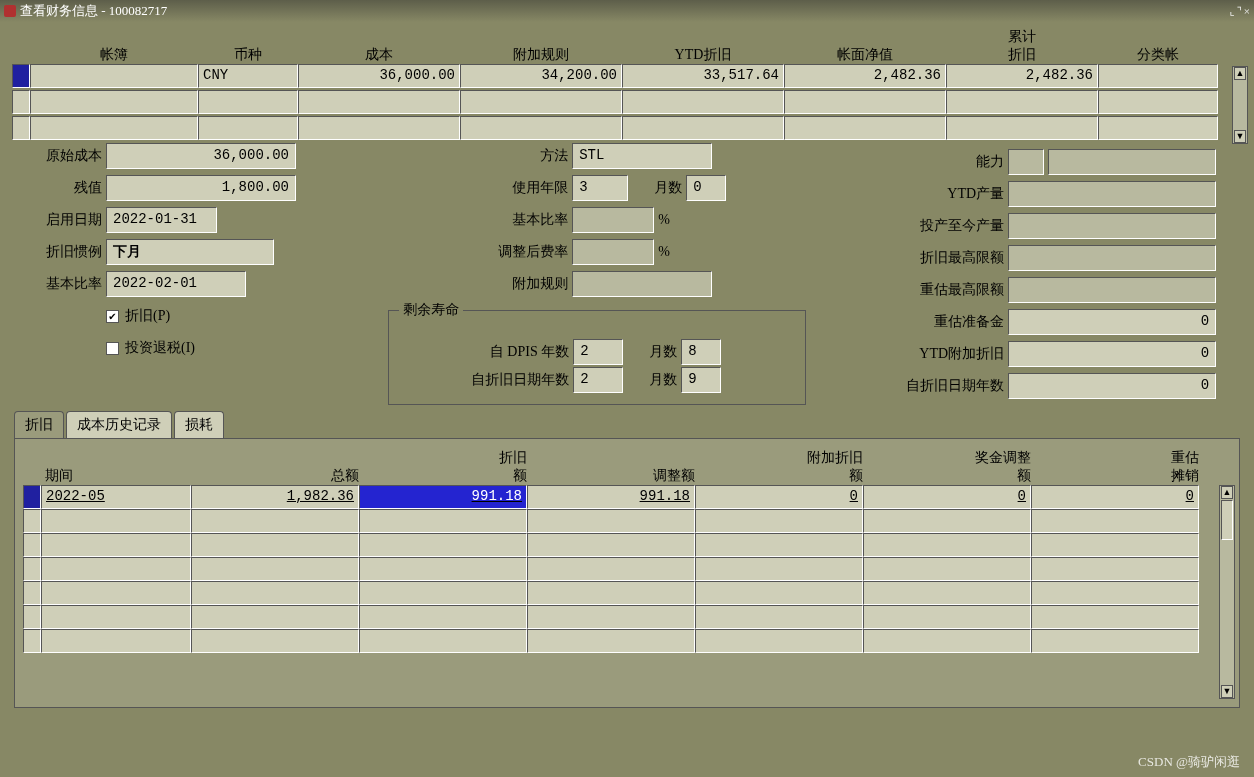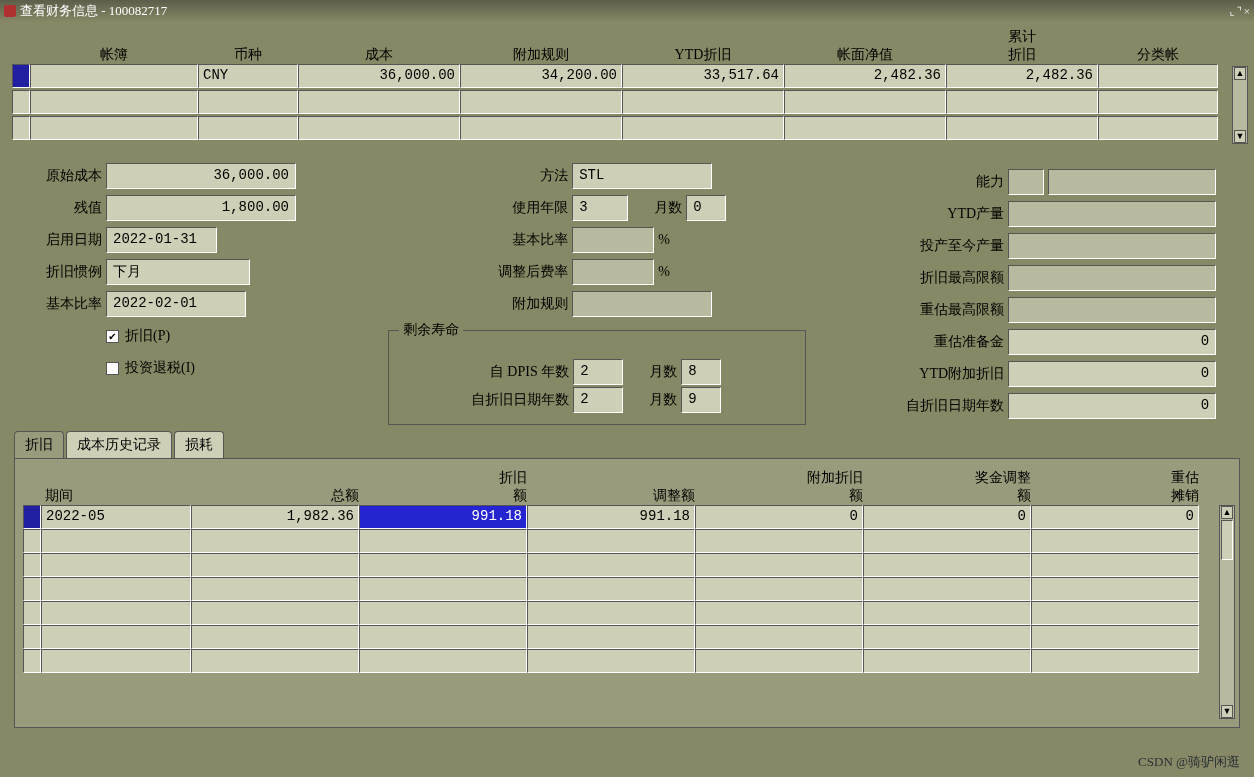--- a/index.html
+++ b/index.html
@@ -39,21 +39,21 @@
 .cell {
   height: 24px;
   background: #cfcfb8;
   border: 1px solid #fff;
   border-top-color:#555; border-left-color:#555;
   padding: 2px 4px;
   font-family: "Courier New", monospace;
   color: #000;
 }
 .cell.sel { background:#2020a0; }
-.form-area { display:flex; padding: 22px 12px 6px 12px; gap: 18px; }
+.form-area { display:flex; padding: 2px 12px 6px 12px; gap: 18px; }
 .form-col { display:flex; flex-direction:column; gap:4px; }
 .frow { display:flex; align-items:center; height:28px; gap:4px; }
 .frow .flabel { text-align:right; color:#000; }
 .field {
   height: 26px;
   background:#cfcfb8;
   border:1px solid #fff;
   border-top-color:#555; border-left-color:#555;
   padding:3px 6px;
   font-family:"Courier New", monospace;
@@ -71,38 +71,38 @@
 .tabs { display:flex; gap:2px; }
 .tab {
   background:#cfcfb8; padding:4px 10px; border:1px solid #555; border-bottom:none;
   border-radius:4px 4px 0 0; cursor:pointer;
 }
 .tab.active { background:#9a9b7c; }
 .tab-body { background:#9a9b7c; border:1px solid #555; height:270px; padding:6px 8px; position:relative; }
 .table-head { display:flex; align-items:flex-end; height:40px; }
 .th { text-align:center; color:#000; }
 .table-rows { }
-.trow { display:flex; height:24px; }
+.trow { display:flex; height:24px;text-decoration:underline; }
 .tcell {
   background:#cfcfb8; border:1px solid #fff; border-top-color:#555; border-left-color:#555;
   padding:2px 4px; font-family:"Courier New", monospace; text-align:right;
 }
 .tcell.left { text-align:left; }
 .tcell.selected { background:#2424d0; color:#fff; }
 .indicator { width:18px; background:#cfcfb8; border:1px solid #fff; border-top-color:#555; border-left-color:#555; }
 .indicator.active { background:#2020a0; }
 .scrollbar-v { position:absolute; right:4px; top:46px; bottom:8px; width:16px; background:#b8b99f; border:1px solid #555; }
 .scrollbar-v .thumb { position:absolute; top:14px; left:1px; right:1px; height:40px; background:#cfcfb8; border:1px solid #fff; border-top-color:#555; border-left-color:#555; }
 .scrollbar-v .arr { position:absolute; left:1px; right:1px; height:13px; background:#cfcfb8; border:1px solid #555; font-size:9px; text-align:center; }
 .scrollbar-v .arr.up { top:0; }
 .scrollbar-v .arr.dn { bottom:0; }
 .top-scroll { position:absolute; right:6px; top:66px; width:16px; height:78px; background:#b8b99f; border:1px solid #555; }
 .top-scroll .arr { position:absolute; left:1px; right:1px; height:13px; background:#cfcfb8; border:1px solid #555; font-size:9px; text-align:center; }
 .top-scroll .arr.up { top:0; } .top-scroll .arr.dn { bottom:0; }
-.watermark { position:absolute; right:14px; bottom:6px; color:#0f172a; font-size:13px; opacity:.8; }
+.watermark { position:absolute; right:14px; bottom:6px; color:#ffffff; font-size:13px; opacity:.8; }
 </style>
 </head>
 <body>
 
 <div class="titlebar">
   <span class="app-icon"></span>
   <span>查看财务信息 - 100082717</span>
   <div class="win-controls">
     <span>⌞</span>
     <span>⌝</span>
@@ -190,21 +190,21 @@
     <div class="frow">
         <span class="flabel" style="width:90px;">残值</span>
       <div class="field" style="width:190px;text-align:right;">1,800.00</div>
       </div>
     <div class="frow">
         <span class="flabel" style="width:90px;">启用日期</span>
       <div class="field" style="width:111px;">2022-01-31</div>
       </div>
     <div class="frow">
         <span class="flabel" style="width:90px;">折旧惯例</span>
-      <div class="field" style="width:144px;">下月</div>
+      <div class="field" style="width:168px;font-weight:bold;">下月</div>
       </div>
     <div class="frow">
         <span class="flabel" style="width:90px;">基本比率</span>
       <div class="field" style="width:140px;">2022-02-01</div>
       </div>
     <div class="frow" style="padding-left:94px;gap:6px;">
       <span class="checkbox">✔</span>
       <span>折旧(P)</span>
       </div>
     <div class="frow" style="padding-left:94px;gap:6px;">

